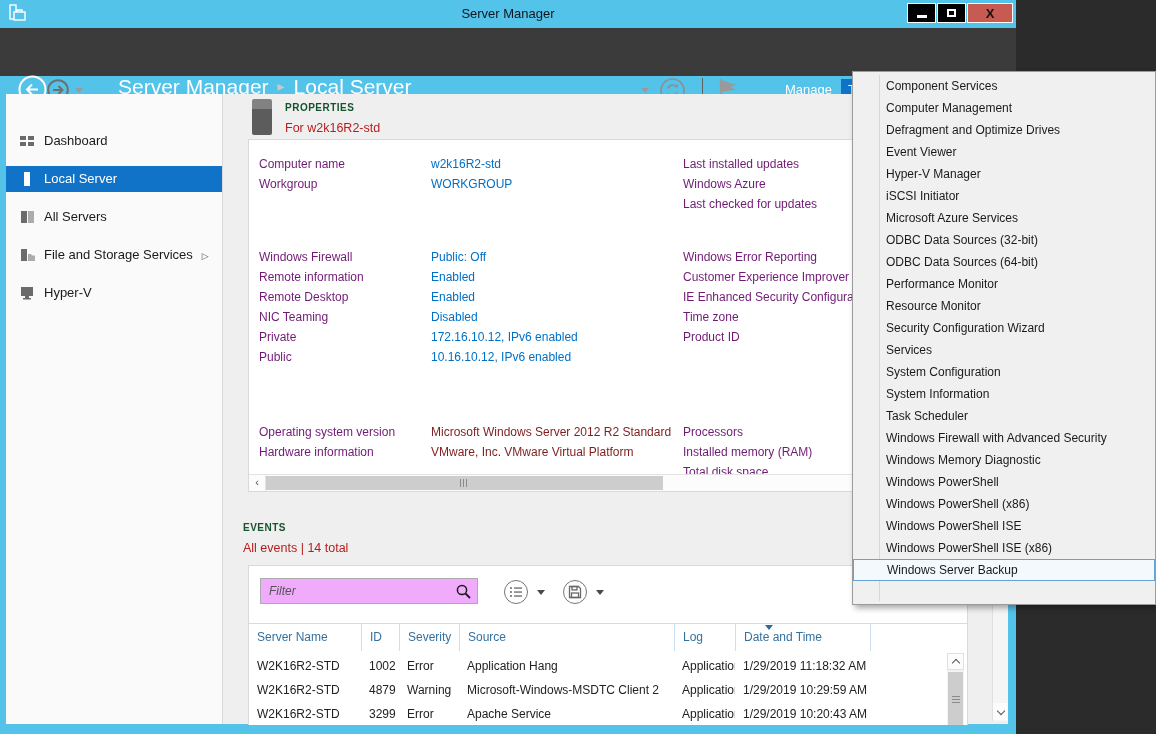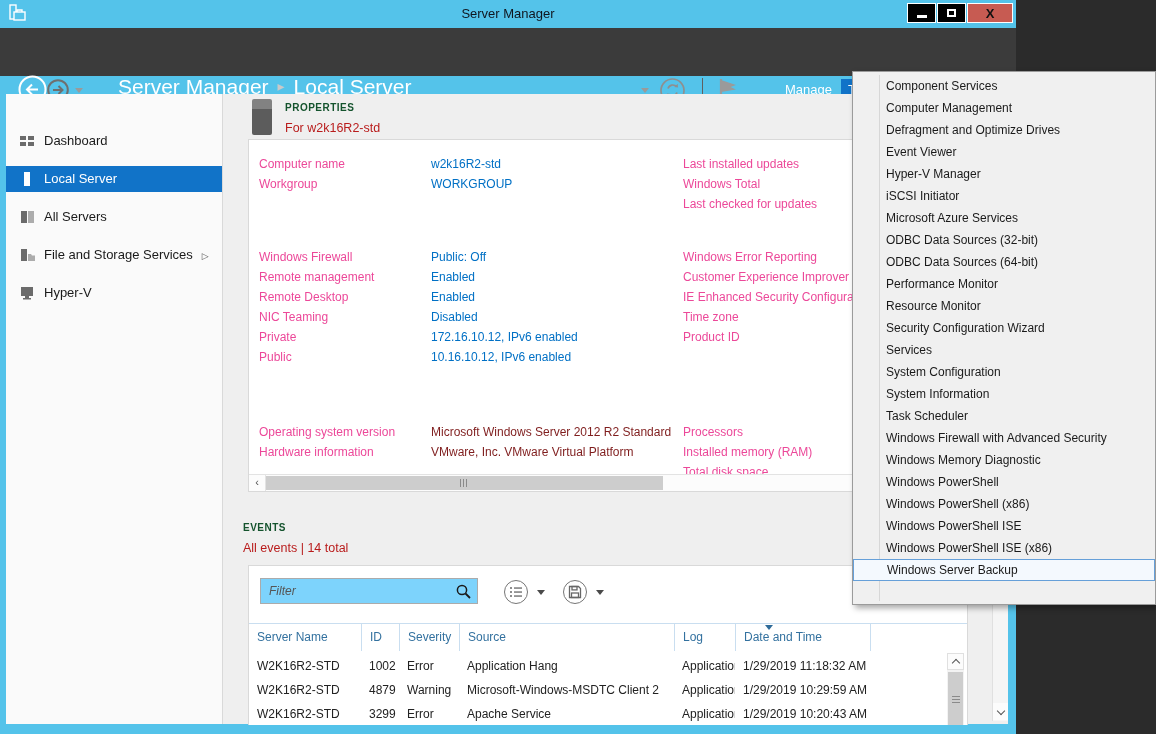--- a/index.html
+++ b/index.html
@@ -49,32 +49,32 @@
   .tile-sub{position:absolute;font-size:12.5px;color:#b91c1c;}
   .pt-title{left:62px;top:8px;}
   .pt-sub{left:62px;top:27px;}
   .props-box{position:absolute;left:25px;top:45px;width:737px;height:353px;background:#fff;border:1px solid #D9D9D9;overflow:hidden;}
   .pcol{position:absolute;top:0;}
   .pcol1{left:10px;}
   .pcol2{left:434px;}
   .pgroup{position:absolute;left:0;}
   .pg1{top:14px}.pg2{top:107px}.pg3{top:282px}
   .prow{display:flex;height:20px;line-height:20px;font-size:12px;white-space:nowrap;}
-  .plabel{flex:0 0 172px;color:#ec4899;}
+  .plabel{flex:0 0 172px;color:#701a75;}
   .pval{color:#7f1d1d;}
   .pval.link{color:var(--link,#0070C5);}
   .hscroll{position:absolute;left:0;bottom:0;width:100%;height:17px;background:#FCFCFC;border-top:1px solid #E3E3E3;}
   .hs-btn{position:absolute;left:0;top:0;width:17px;height:16px;background:#FCFCFC;border-right:1px solid #E3E3E3;color:#555;font-size:11px;text-align:center;line-height:15px;}
   .hs-thumb{position:absolute;left:17px;top:1px;width:397px;height:14px;background:#CDCDCD;display:flex;align-items:center;justify-content:center;}
   .grip-v{width:9px;height:8px;background:repeating-linear-gradient(90deg,#8a8a8a 0 1px,transparent 1px 3px);}
   .grip-h{width:8px;height:9px;background:repeating-linear-gradient(0deg,#8a8a8a 0 1px,transparent 1px 3px);}
   .ev-title{left:20px;top:428px;}
   .ev-sub{left:20px;top:447px;}
   .events-box{position:absolute;left:25px;top:471px;width:720px;height:160px;background:#fff;border:1px solid #D9D9D9;border-bottom:none;overflow:hidden;}
-  .filter-wrap{position:absolute;left:11px;top:12px;width:218px;height:26px;border:1px solid #ABABAB;background:#7dd3fc;}
+  .filter-wrap{position:absolute;left:11px;top:12px;width:218px;height:26px;border:1px solid #ABABAB;background:#f0abfc;}
   .filter-wrap input{position:absolute;left:0;top:0;width:100%;height:100%;border:none;outline:none;padding:0 26px 0 8px;font-size:12px;color:#222;background:transparent;}
   .filter-wrap input::placeholder{font-style:italic;color:#555;}
   .search-ic{position:absolute;right:5px;top:4px;}
   .circle-btn{position:absolute;width:24px;height:24px;border:1.5px solid #767676;border-radius:50%;display:flex;align-items:center;justify-content:center;background:#fff;}
   .cb1{left:255px;top:14px}.cb2{left:314px;top:14px}
   .btn-caret{position:absolute;top:24px;}
   .bc1{left:288px}.bc2{left:347px}
   .btn-caret .caret{border-top-color:#4a4a4a;}
   .thead{position:absolute;left:0;top:57px;width:100%;height:28px;border-top:1px solid #C9DEF0;display:flex;align-items:stretch;}
   .th{font-size:12px;color:var(--table_header,#33719F);line-height:27px;padding-left:8px;white-space:nowrap;overflow:hidden;}
@@ -232,21 +232,21 @@
                   <span class="pval link">WORKGROUP</span>
                 </div>
               </div>
             <div class="pgroup pg2">
 
             <div class="prow">
                   <span class="plabel">Windows Firewall</span>
                   <span class="pval link">Public: Off</span>
                 </div>
                 <div class="prow">
-                  <span class="plabel">Remote management</span>
+                  <span class="plabel">Remote information</span>
                   <span class="pval link">Enabled</span>
                 </div>
                 <div class="prow">
                   <span class="plabel">Remote Desktop</span>
                   <span class="pval link">Enabled</span>
                 </div>
                 <div class="prow">
                   <span class="plabel">NIC Teaming</span>
                   <span class="pval link">Disabled</span>
                 </div>
@@ -272,21 +272,21 @@
               </div>
           </div>
           <div class="pcol pcol2">
             <div class="pgroup pg1">
 
             <div class="prow">
                   <span class="plabel">Last installed updates</span>
                   <span class="pval"></span>
                 </div>
                 <div class="prow">
-                  <span class="plabel">Windows Total</span>
+                  <span class="plabel">Windows Azure</span>
                   <span class="pval"></span>
                 </div>
                 <div class="prow">
                   <span class="plabel">Last checked for updates</span>
                   <span class="pval"></span>
                 </div>
               </div>
             <div class="pgroup pg2">
 
             <div class="prow">

